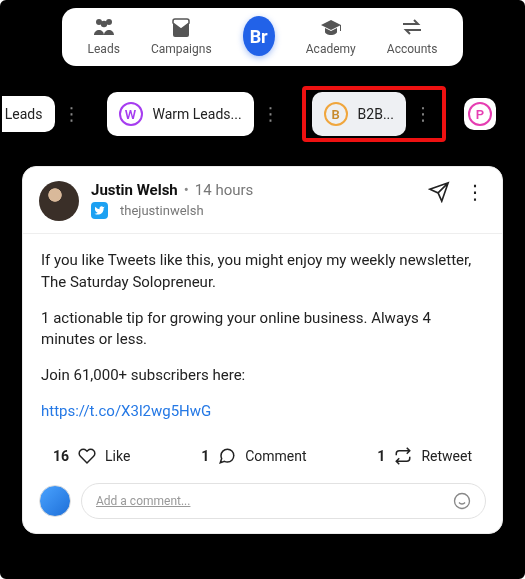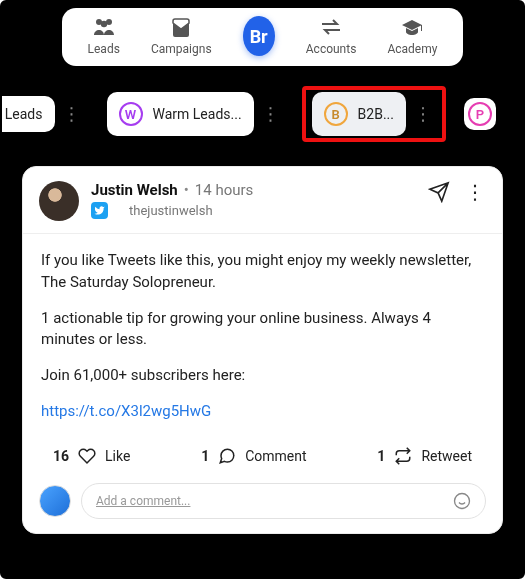--- a/index.html
+++ b/index.html
@@ -102,21 +102,21 @@
   }
   .avatar {
     width:40px; height:40px; border-radius:50%; background:#222 center/cover;
     flex:0 0 auto;
   }
   .author { flex:1; }
   .author-line1 { display:flex; gap:6px; font-size:15px; }
   .author-name { font-weight:700; color:#111; }
   .dot { color:#888; }
   .time { color:#777; }
-  .author-line2 { display:flex; align-items:center; gap:21px; margin-top:3px; }
+  .author-line2 { display:flex; align-items:center; gap:12px; margin-top:3px; }
   .tw-badge {
     width:17px; height:17px; background:#1da1f2; border-radius:4px;
     display:flex;align-items:center;justify-content:center;
   }
   .handle { color:#777; font-size:13px; }
   .card-actions { display:flex; align-items:center; gap:14px; color:#333; }
   .icon-btn { cursor:pointer; width:22px; height:22px; display:flex; align-items:center; justify-content:center; }
   .card-body { padding: 16px 18px; font-size:15px; color:#222; line-height:1.45; }
   .card-body p { margin-bottom: 14px; }
   .card-body a { color:#2478e5; text-decoration:none; }
@@ -164,34 +164,34 @@
             <path d="M3 6l8 6 8-6V4a2 2 0 0 0-2-2H5a2 2 0 0 0-2 2v2z" fill="#fff" stroke="currentColor" stroke-width="1.5"></path>
           </svg>
       </div>
       <span>Campaigns</span>
     </div>
     <div class="nav-center">
       <span>Br</span>
     </div>
     <div class="nav-item">
       <div class="nav-icon">
-        <svg width="22" height="18" viewBox="0 0 22 18" fill="none" stroke="currentColor" stroke-width="2">
-            <path d="M2 6h15l-4-4M20 12H5l4 4"></path>
-          </svg>
-      </div>
-      <span>Accounts</span>
-    </div>
-    <div class="nav-item">
-      <div class="nav-icon">
         <svg width="24" height="18" viewBox="0 0 24 18" fill="currentColor">
             <path d="M12 2L2 7l10 5 9-4.5V13h1V7L12 2z"></path>
             <path d="M6 10v4c0 1.5 2.7 3 6 3s6-1.5 6-3v-4l-6 3-6-3z"></path>
           </svg>
       </div>
       <span>Academy</span>
+    </div>
+    <div class="nav-item">
+      <div class="nav-icon">
+        <svg width="22" height="18" viewBox="0 0 22 18" fill="none" stroke="currentColor" stroke-width="2">
+            <path d="M2 6h15l-4-4M20 12H5l4 4"></path>
+          </svg>
+      </div>
+      <span>Accounts</span>
     </div>
   </div>
 
   <div class="tabs">
     <div class="tab-wrap">
       <div class="tab">
         <span>ed Leads</span>
       </div>
       <div class="tab-more">⋮</div>
     </div>

